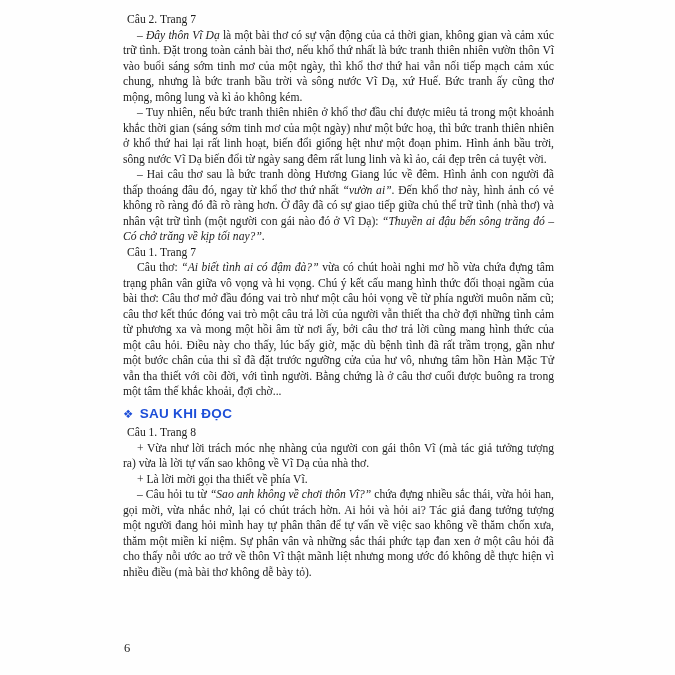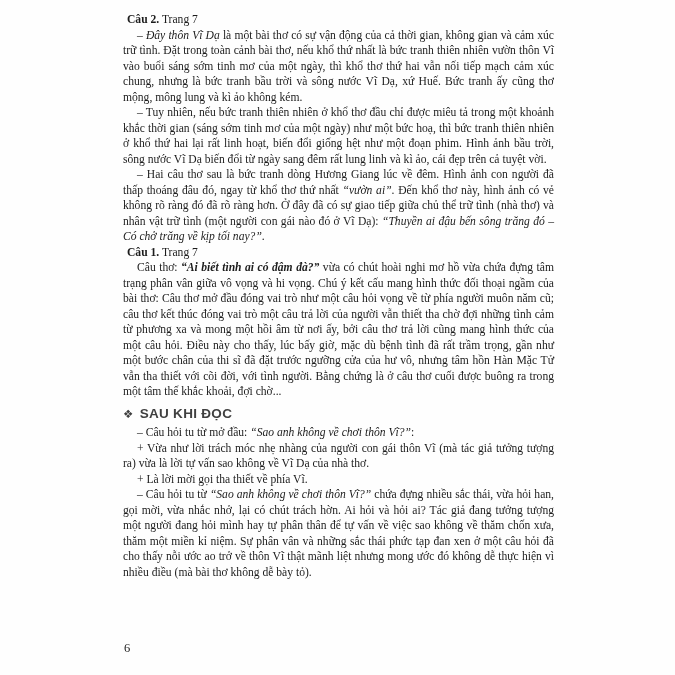--- a/index.html
+++ b/index.html
@@ -17,32 +17,32 @@
     width: 431px;
     font-family: "Liberation Serif", "DejaVu Serif", serif;
     font-size: 11.6px;
     line-height: 15.5px;
     color: #1c1c1c;
     text-align: justify;
   }
   .doc p { margin: 0; padding: 0; }
   .para { text-indent: 14px; }
   .qhead { text-indent: 4px; text-align: left; }
-  .bd { font-weight: bold; margin-top: 16px; }
+  .bd { font-weight: normal; margin-top: 16px; }
   .it { font-style: italic; }
   .sec {
     font-family: "Liberation Sans", "DejaVu Sans", sans-serif;
     font-weight: bold;
     font-size: 13.5px;
     line-height: 15.5px;
     letter-spacing: 0.3px;
     text-align: left;
     text-indent: 0;
     margin: 6px 0 3px 0 !important;
-    color: #404040;
+    color: #1d4ed8;
   }
   .dia {
     display: inline-block;
     font-size: 11.5px;
     margin-right: 6px;
     transform: translateY(-0.5px);
   }
   .pagenum {
     position: absolute;
     left: 124px;
@@ -57,19 +57,19 @@
 
 <div class="page">
   <div class="doc">
     <p class="qhead"><span class="bd">Câu 2.</span><span> Trang 7</span></p>
     <p class="para"><span>– </span><span class="it">Đây thôn Vĩ Dạ</span><span> là một bài thơ có sự vận động của cả thời gian, không gian và cảm xúc trữ tình. Đặt trong toàn cảnh bài thơ, nếu khổ thứ nhất là bức tranh thiên nhiên vườn thôn Vĩ vào buổi sáng sớm tinh mơ của một ngày, thì khổ thơ thứ hai vẫn nối tiếp mạch cảm xúc chung, nhưng là bức tranh bầu trời và sông nước Vĩ Dạ, xứ Huế. Bức tranh ấy cũng thơ mộng, mông lung và kì ảo không kém.</span></p>
     <p class="para"><span>– Tuy nhiên, nếu bức tranh thiên nhiên ở khổ thơ đầu chỉ được miêu tả trong một khoảnh khắc thời gian (sáng sớm tinh mơ của một ngày) như một bức hoạ, thì bức tranh thiên nhiên ở khổ thứ hai lại rất linh hoạt, biến đổi giống hệt như một đoạn phim. Hình ảnh bầu trời, sông nước Vĩ Dạ biến đổi từ ngày sang đêm rất lung linh và kì ảo, cái đẹp trên cả tuyệt vời.</span></p>
     <p class="para"><span>– Hai câu thơ sau là bức tranh dòng Hương Giang lúc về đêm. Hình ảnh con người đã thấp thoáng đâu đó, ngay từ khổ thơ thứ nhất </span><span class="it">“vườn ai”</span><span>. Đến khổ thơ này, hình ảnh có vẻ không rõ ràng đó đã rõ ràng hơn. Ở đây đã có sự giao tiếp giữa chủ thể trữ tình (nhà thơ) và nhân vật trữ tình (một người con gái nào đó ở Vĩ Dạ): </span><span class="it">“Thuyền ai đậu bến sông trăng đó – Có chở trăng về kịp tối nay?”</span><span>.</span></p>
     <p class="qhead"><span class="bd">Câu 1.</span><span> Trang 7</span></p>
     <p class="para"><span>Câu thơ: </span><span class="bd it">“Ai biết tình ai có đậm đà?”</span><span> vừa có chút hoài nghi mơ hồ vừa chứa đựng tâm trạng phân vân giữa vô vọng và hi vọng. Chú ý kết cấu mang hình thức đối thoại ngầm của bài thơ: Câu thơ mở đầu đóng vai trò như một câu hỏi vọng về từ phía người muôn năm cũ; câu thơ kết thúc đóng vai trò một câu trả lời của người vẫn thiết tha chờ đợi những tình cảm từ phương xa và mong một hồi âm từ nơi ấy, bởi câu thơ trả lời cũng mang hình thức của một câu hỏi. Điều này cho thấy, lúc bấy giờ, mặc dù bệnh tình đã rất trầm trọng, gần như một bước chân của thi sĩ đã đặt trước ngưỡng cửa của hư vô, nhưng tâm hồn Hàn Mặc Tử vẫn tha thiết với cõi đời, với tình người. Bằng chứng là ở câu thơ cuối được buông ra trong một tâm thế khắc khoải, đợi chờ...</span></p>
     <p class="sec"><span class="dia">❖</span><span>SAU KHI ĐỌC</span></p>
-    <p class="para"><span>– Câu hỏi tu từ mở đầu: </span><span class="it">“Sao anh không về chơi thôn Vĩ?”</span><span>:</span></p>
+    <p class="qhead"><span class="bd">Câu 1.</span><span> Trang 8</span></p>
     <p class="para"><span>+ Vừa như lời trách móc nhẹ nhàng của người con gái thôn Vĩ (mà tác giả tưởng tượng ra) vừa là lời tự vấn sao không về Vĩ Dạ của nhà thơ.</span></p>
     <p class="para"><span>+ Là lời mời gọi tha thiết về phía Vĩ.</span></p>
     <p class="para"><span>– Câu hỏi tu từ </span><span class="it">“Sao anh không về chơi thôn Vĩ?”</span><span> chứa đựng nhiều sắc thái, vừa hỏi han, gọi mời, vừa nhắc nhở, lại có chút trách hờn. Ai hỏi và hỏi ai? Tác giả đang tưởng tượng một người đang hỏi mình hay tự phân thân để tự vấn về việc sao không về thăm chốn xưa, thăm một miền kỉ niệm. Sự phân vân và những sắc thái phức tạp đan xen ở một câu hỏi đã cho thấy nỗi ước ao trở về thôn Vĩ thật mãnh liệt nhưng mong ước đó không dễ thực hiện vì nhiều điều (mà bài thơ không dễ bày tỏ).</span></p>
   </div>
   <div class="pagenum">6</div>
 </div>
 
 </body></html>

